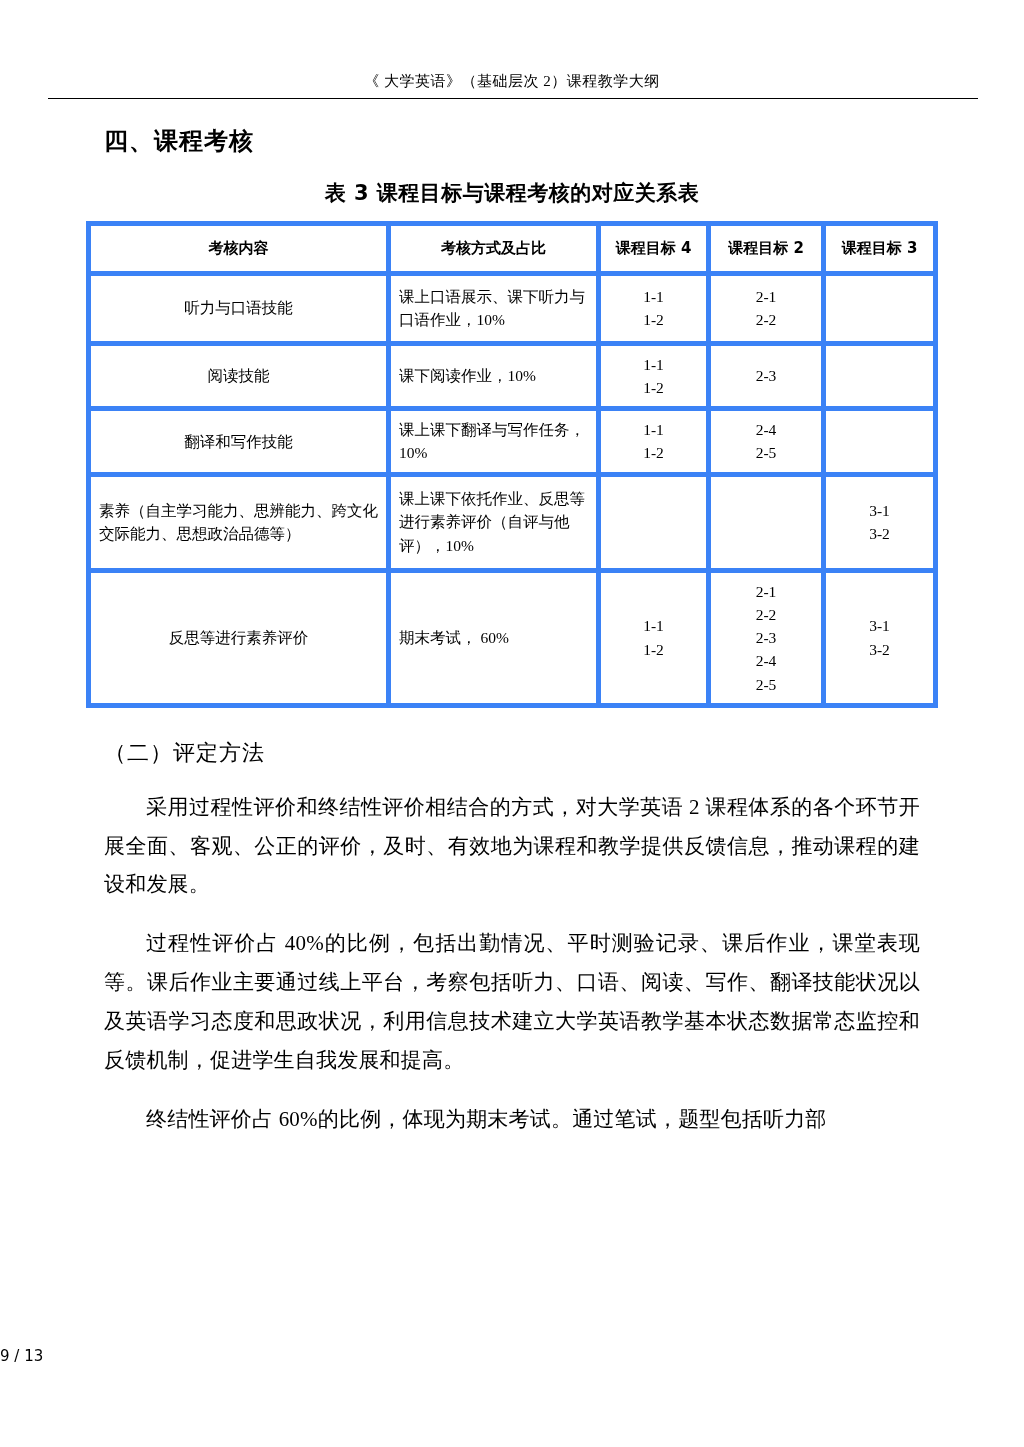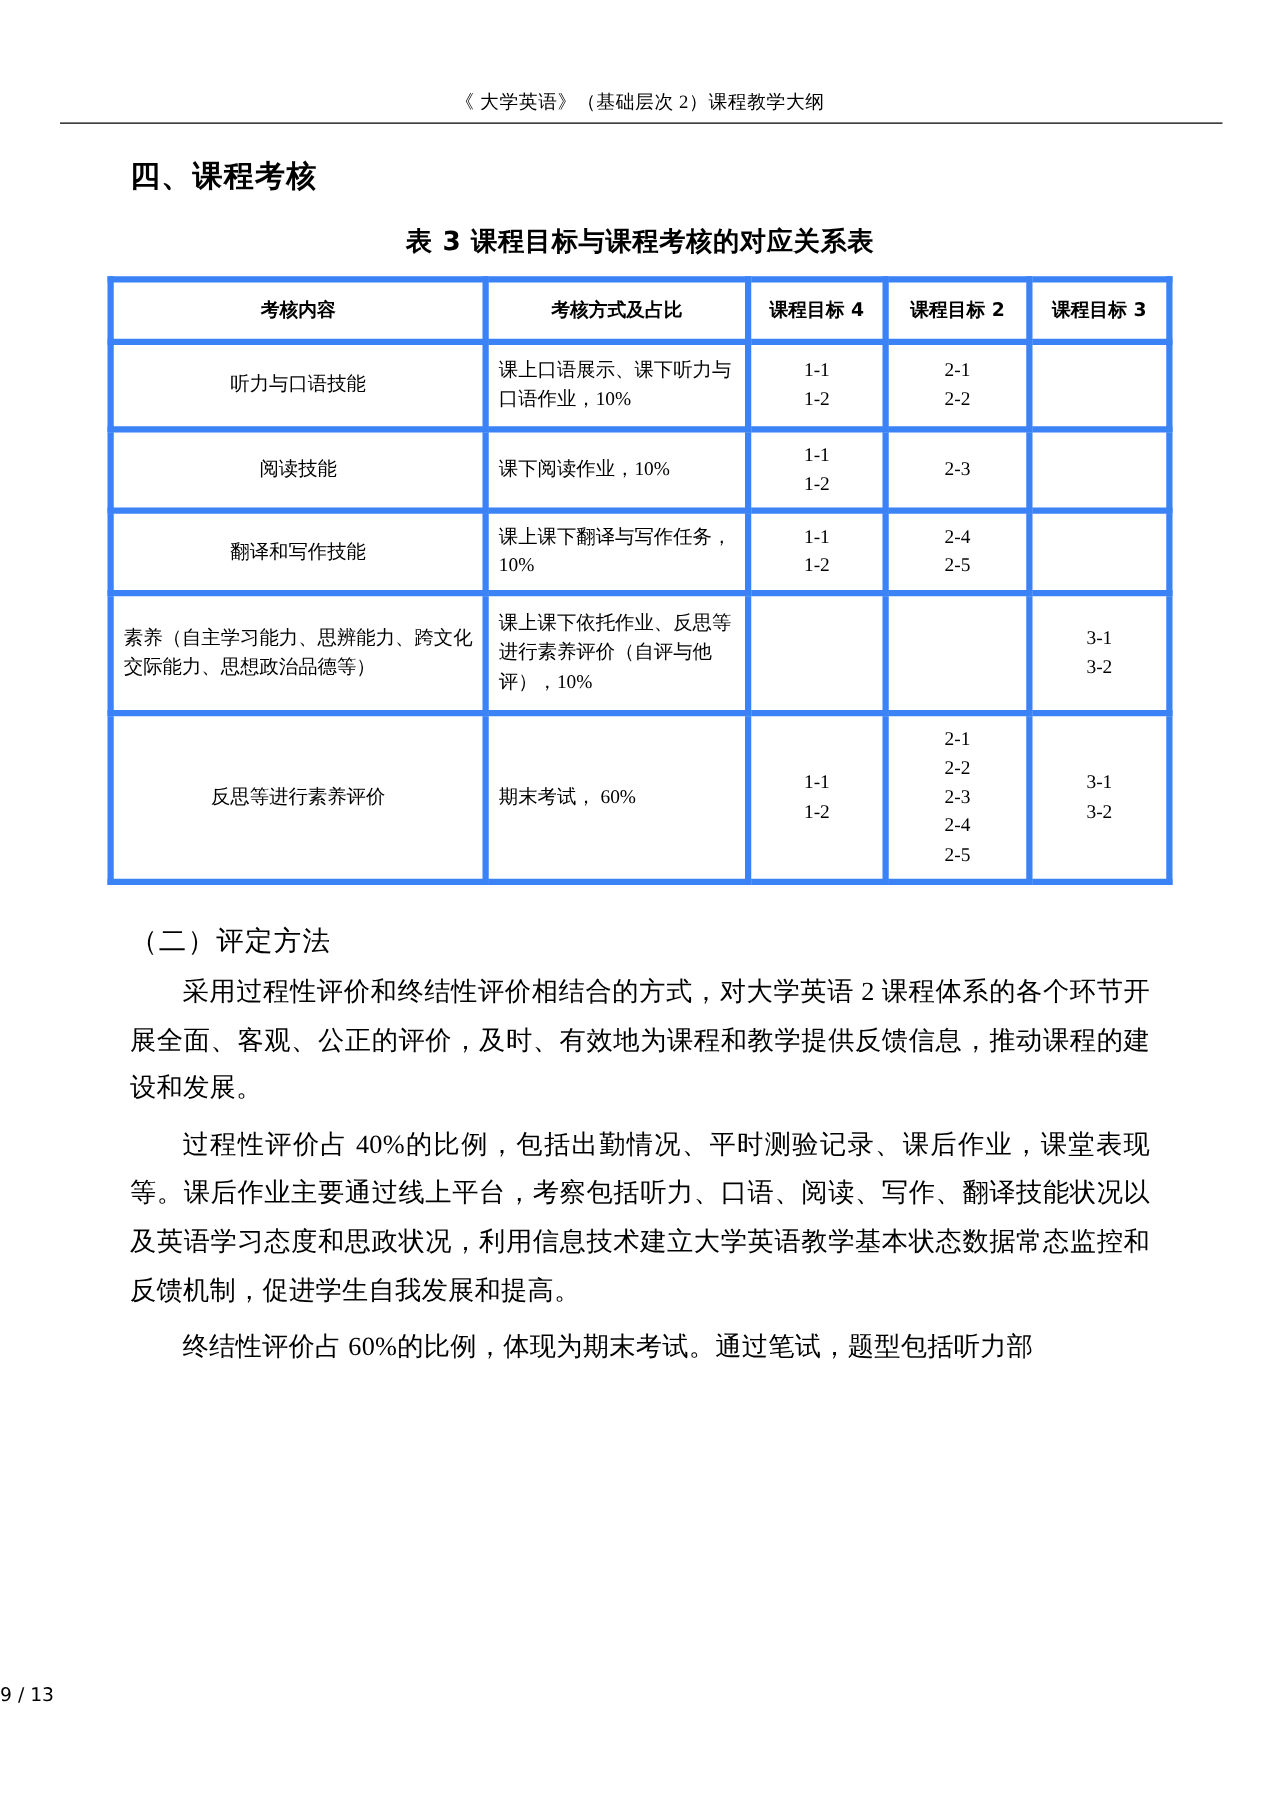--- a/index.html
+++ b/index.html
@@ -96,21 +96,21 @@
   }
   .col1 { width: 300px; }
   .col2 { width: 210px; }
   .col3 { width: 110px; }
   .col4 { width: 115px; }
   .col5 { width: 112px; }
   
   p.body {
     font-size: 21px;
     line-height: 1.85;
-    margin: 6px 0 0 0;
+    margin: 20px 0 0 0;
     text-indent: 2em;
     text-align: justify;
     padding: 0 56px 0 56px;
     letter-spacing: 0.2px;
   }
   
   .footer {
     position: absolute;
     bottom: 82px;
     left: 0;

